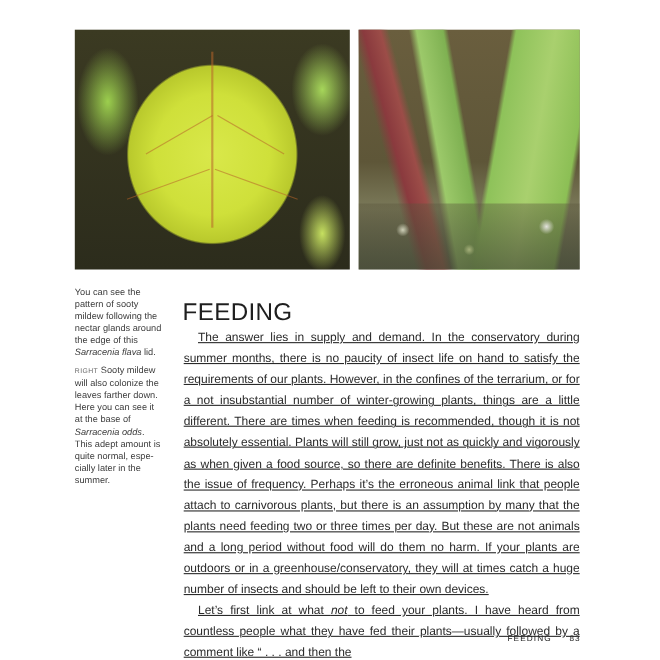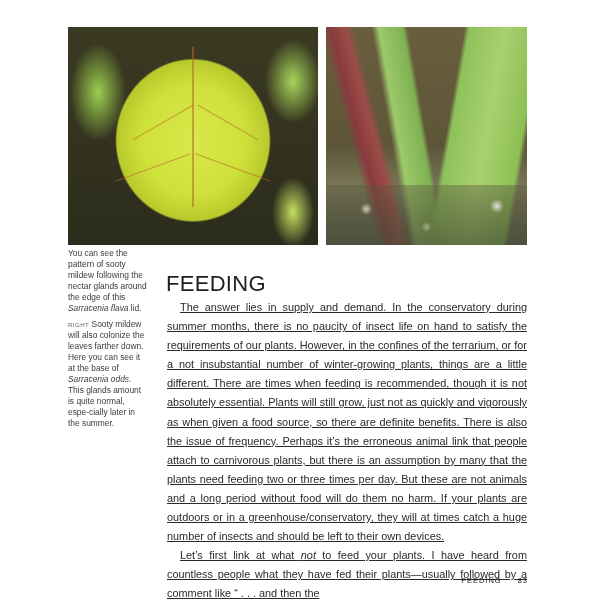--- a/index.html
+++ b/index.html
@@ -23,21 +23,21 @@
         linear-gradient(180deg, #6a5e3e 0%, #5e5638 55%, #7b7a5a 75%, #5b5d48 100%);
     }
     #photo-right .soil { position:absolute; left:0; right:0; bottom:0; height:60px;
       background:
         radial-gradient(circle 6px at 20% 40%, #cfd0b8 0%, transparent 100%),
         radial-gradient(circle 7px at 85% 35%, #e2e2dc 0%, transparent 100%),
         radial-gradient(circle 5px at 50% 70%, #a5b07a 0%, transparent 100%),
         linear-gradient(180deg, rgba(90,85,60,.4), rgba(70,75,55,.7));
     }
 
-    .caption { position:absolute; left:68px; top:248px; width:80px;
+    .caption { position:absolute; left:68px; top:260px; width:80px;
       font-size:8.4px; line-height:11px; color:#3a3a3a; }
     .caption p { margin:0 0 5px 0; }
     .caption .smallcaps { font-size:6.2px; letter-spacing:.4px; color:#666; text-transform:uppercase; }
 
     .heading { position:absolute; left:166px; top:272px; margin:0;
       font-size:22px; font-weight:normal; letter-spacing:.3px; color:#1e1e1e; line-height:24px; }
 
     .body-text { position:absolute; left:167px; top:298px; width:360px;
       font-size:10.9px; line-height:19.1px; color:#2a2a2a; text-align:justify; }
     .body-text p { margin:0; }
@@ -56,21 +56,21 @@
   <div class="vein" style="left:125px;top:95px;width:70px;height:1px;transform:rotate(30deg);"></div>
   <div class="vein" style="left:45px;top:140px;width:80px;height:1px;transform:rotate(-20deg);"></div>
   <div class="vein" style="left:125px;top:140px;width:80px;height:1px;transform:rotate(20deg);"></div>
 </div>
 <div class="photo" id="photo-right">
   <div class="soil"></div>
 </div>
 
 <div class="caption">
   <p><span>You can see the pattern of sooty mildew following the nectar glands around the edge of this </span><i>Sarracenia flava</i><span> lid.</span></p>
-  <p><span class="smallcaps">RIGHT</span><span> Sooty mildew will also colonize the leaves farther down. Here you can see it at the base of </span><i>Sarracenia odds</i><span>. This glands amount is quite normal, espe-cially later in the summer.</span></p>
+  <p><span class="smallcaps">RIGHT</span><span> Sooty mildew will also colonize the leaves farther down. Here you can see it at the base of </span><i>Sarracenia odds</i><span>. This adept amount is quite normal, espe-cially later in the summer.</span></p>
 </div>
 
 <h1 class="heading">FEEDING</h1>
 
 <div class="body-text">
   <p class="indent">The answer lies in supply and demand. In the conservatory during summer months, there is no paucity of insect life on hand to satisfy the requirements of our plants. However, in the confines of the terrarium, or for a not insubstantial number of winter-growing plants, things are a little different. There are times when feeding is recommended, though it is not absolutely essential. Plants will still grow, just not as quickly and vigorously as when given a food source, so there are definite benefits. There is also the issue of frequency. Perhaps it’s the erroneous animal link that people attach to carnivorous plants, but there is an assumption by many that the plants need feeding two or three times per day. But these are not animals and a long period without food will do them no harm. If your plants are outdoors or in a greenhouse/conservatory, they will at times catch a huge number of insects and should be left to their own devices.</p>
   <p class="indent"><span>Let’s first link at what </span><i>not</i><span> to feed your plants. I have heard from countless people what they have fed their plants—usually followed by a comment like “ . . . and then the</span></p>
 </div>
 
 <div class="running-foot">

